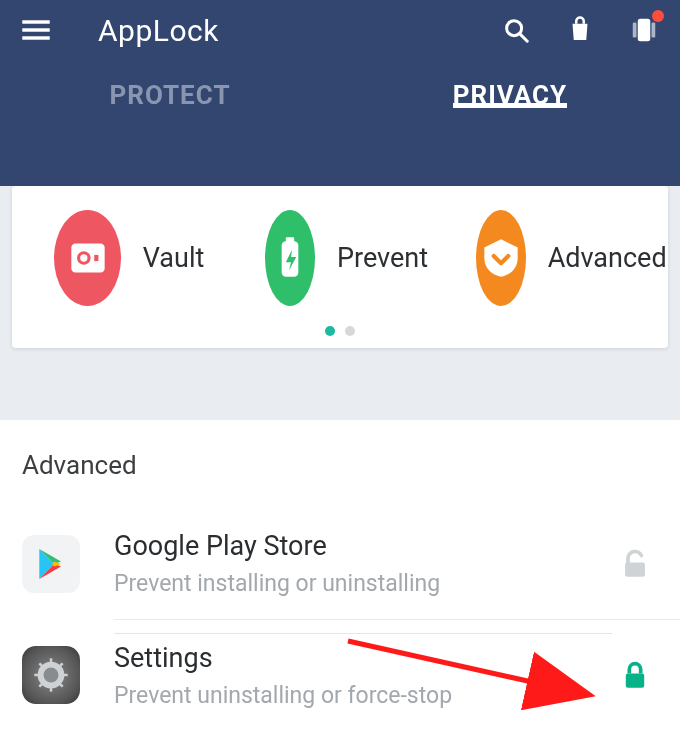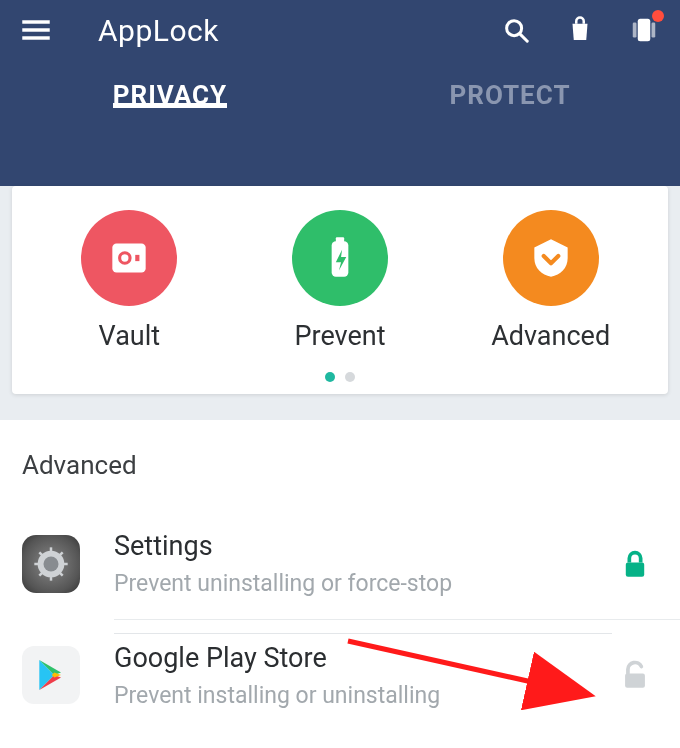--- a/index.html
+++ b/index.html
@@ -33,21 +33,21 @@
   .quick-card {
     position:absolute;
     left:12px; right:12px;
     top:186px;
     background:#fff;
     border-radius:4px;
     box-shadow: 0 1px 4px rgba(0,0,0,0.12);
     padding: 24px 12px 12px 12px;
   }
   .quick-row { display:flex; justify-content:space-around; }
-  .quick-item { display:flex; flex-direction:column; align-items:center; gap:14px; cursor:pointer; width:150px;}
+  .quick-item { display:flex; flex-direction:row; align-items:center; gap:22px; cursor:pointer; width:150px;}
   .circle { width:96px; height:96px; border-radius:50%; display:flex; align-items:center; justify-content:center; }
   .circle svg { width:50px; height:50px; }
   .q-label { color:#2d3033; font-size:27px; font-weight:400; }
   .c-vault { background:#ee5662; }
   .c-browser { background:#2f78e0; }
   .c-battery { background:#2fbe6a; }
   .c-advanced { background:#f48a1f; }
 
   .dots { display:flex; gap:10px; justify-content:center; margin-top:20px;}
   .dot { width:10px; height:10px; border-radius:50%; background:#d6d9dc; }
@@ -125,25 +125,25 @@
         <svg viewBox="0 0 24 24">
           <rect x="7" y="3" width="10" height="18" rx="2" fill="#fff"></rect>
           <rect x="3" y="6" width="3" height="12" rx="1" fill="#fff" opacity="0.6"></rect>
           <rect x="18" y="6" width="3" height="12" rx="1" fill="#fff" opacity="0.6"></rect>
         </svg>
         <span class="badge-dot"></span>
       </div>
     </div>
   </div>
   <div class="tabs">
+    <div class="tab">
+        <span>PROTECT</span>
+      </div>
     <div class="tab active">
         <span>PRIVACY</span>
-      </div>
-    <div class="tab">
-        <span>PROTECT</span>
       </div>
   </div>
 </div>
 
 <div class="quick-card">
   <div class="quick-row">
 
     <div class="quick-item">
       <div class="circle c-vault">
         <svg viewBox="0 0 48 48">
@@ -179,20 +179,41 @@
 
   </div>
   <div class="dots">
     <div class="dot active"></div>
     <div class="dot"></div>
   </div>
 </div>
 
 <div class="list-area">
   <div class="section-title">Advanced</div>
+
+  <div class="row">
+    <div class="app-icon play-bg">
+      <svg viewBox="0 0 48 48" width="40" height="40">
+        <path d="M10 6v36l18-18z" fill="#27c4f4"></path>
+        <path d="M10 6l26 15-8 3z" fill="#2fc16b"></path>
+        <path d="M10 42l26-15-8-3z" fill="#ef3d4a"></path>
+        <path d="M28 21l8 3-8 3-3-3z" fill="#fbbc05"></path>
+      </svg>
+    </div>
+    <div class="row-text">
+      <div class="row-title">Google Play Store</div>
+      <div class="row-sub">Prevent installing or uninstalling</div>
+    </div>
+    <div class="lock-slot">
+      <svg viewBox="0 0 24 24">
+        <path d="M7 11V8a5 5 0 0 1 9.5-2" stroke="#cfd3d6" stroke-width="2.6" fill="none" stroke-linecap="round"></path>
+        <rect x="5" y="11" width="14" height="10" rx="1.5" fill="#cfd3d6"></rect>
+      </svg>
+    </div>
+  </div>
 
   <div class="row">
     <div class="app-icon settings-bg">
       <svg viewBox="0 0 48 48" width="40" height="40">
         <circle cx="24" cy="24" r="16" fill="#cfd2d5"></circle>
         <circle cx="24" cy="24" r="9" fill="#888c90"></circle>
         <g stroke="#cfd2d5" stroke-width="3">
           <line x1="24" y1="4" x2="24" y2="10"></line>
             <line x1="24" y1="38" x2="24" y2="44"></line>
           <line x1="4" y1="24" x2="10" y2="24"></line>
@@ -208,41 +229,20 @@
       <div class="row-title">Settings</div>
       <div class="row-sub">Prevent uninstalling or force-stop</div>
     </div>
     <div class="lock-slot">
       <svg viewBox="0 0 24 24">
         <path d="M8 11V8a4 4 0 0 1 8 0v3" stroke="#06b287" stroke-width="2.6" fill="none"></path>
         <rect x="5.5" y="11" width="13" height="10" rx="1.5" fill="#06b287"></rect>
       </svg>
     </div>
   </div>
-
-  <div class="row">
-    <div class="app-icon play-bg">
-      <svg viewBox="0 0 48 48" width="40" height="40">
-        <path d="M10 6v36l18-18z" fill="#27c4f4"></path>
-        <path d="M10 6l26 15-8 3z" fill="#2fc16b"></path>
-        <path d="M10 42l26-15-8-3z" fill="#ef3d4a"></path>
-        <path d="M28 21l8 3-8 3-3-3z" fill="#fbbc05"></path>
-      </svg>
-    </div>
-    <div class="row-text">
-      <div class="row-title">Google Play Store</div>
-      <div class="row-sub">Prevent installing or uninstalling</div>
-    </div>
-    <div class="lock-slot">
-      <svg viewBox="0 0 24 24">
-        <path d="M7 11V8a5 5 0 0 1 9.5-2" stroke="#cfd3d6" stroke-width="2.6" fill="none" stroke-linecap="round"></path>
-        <rect x="5" y="11" width="14" height="10" rx="1.5" fill="#cfd3d6"></rect>
-      </svg>
-    </div>
-  </div>
 </div>
 
 <svg class="arrow-svg">
   <defs>
     <marker id="ah" markerWidth="14" markerHeight="12" refX="12" refY="6" orient="auto">
       <path d="M0 0 L14 6 L0 12 z" fill="#ff1a1a"></path>
     </marker>
   </defs>
   <line x1="348" y1="641" x2="586" y2="694" stroke="#ff1a1a" stroke-width="5" marker-end="url(#ah)"></line>
 </svg>

